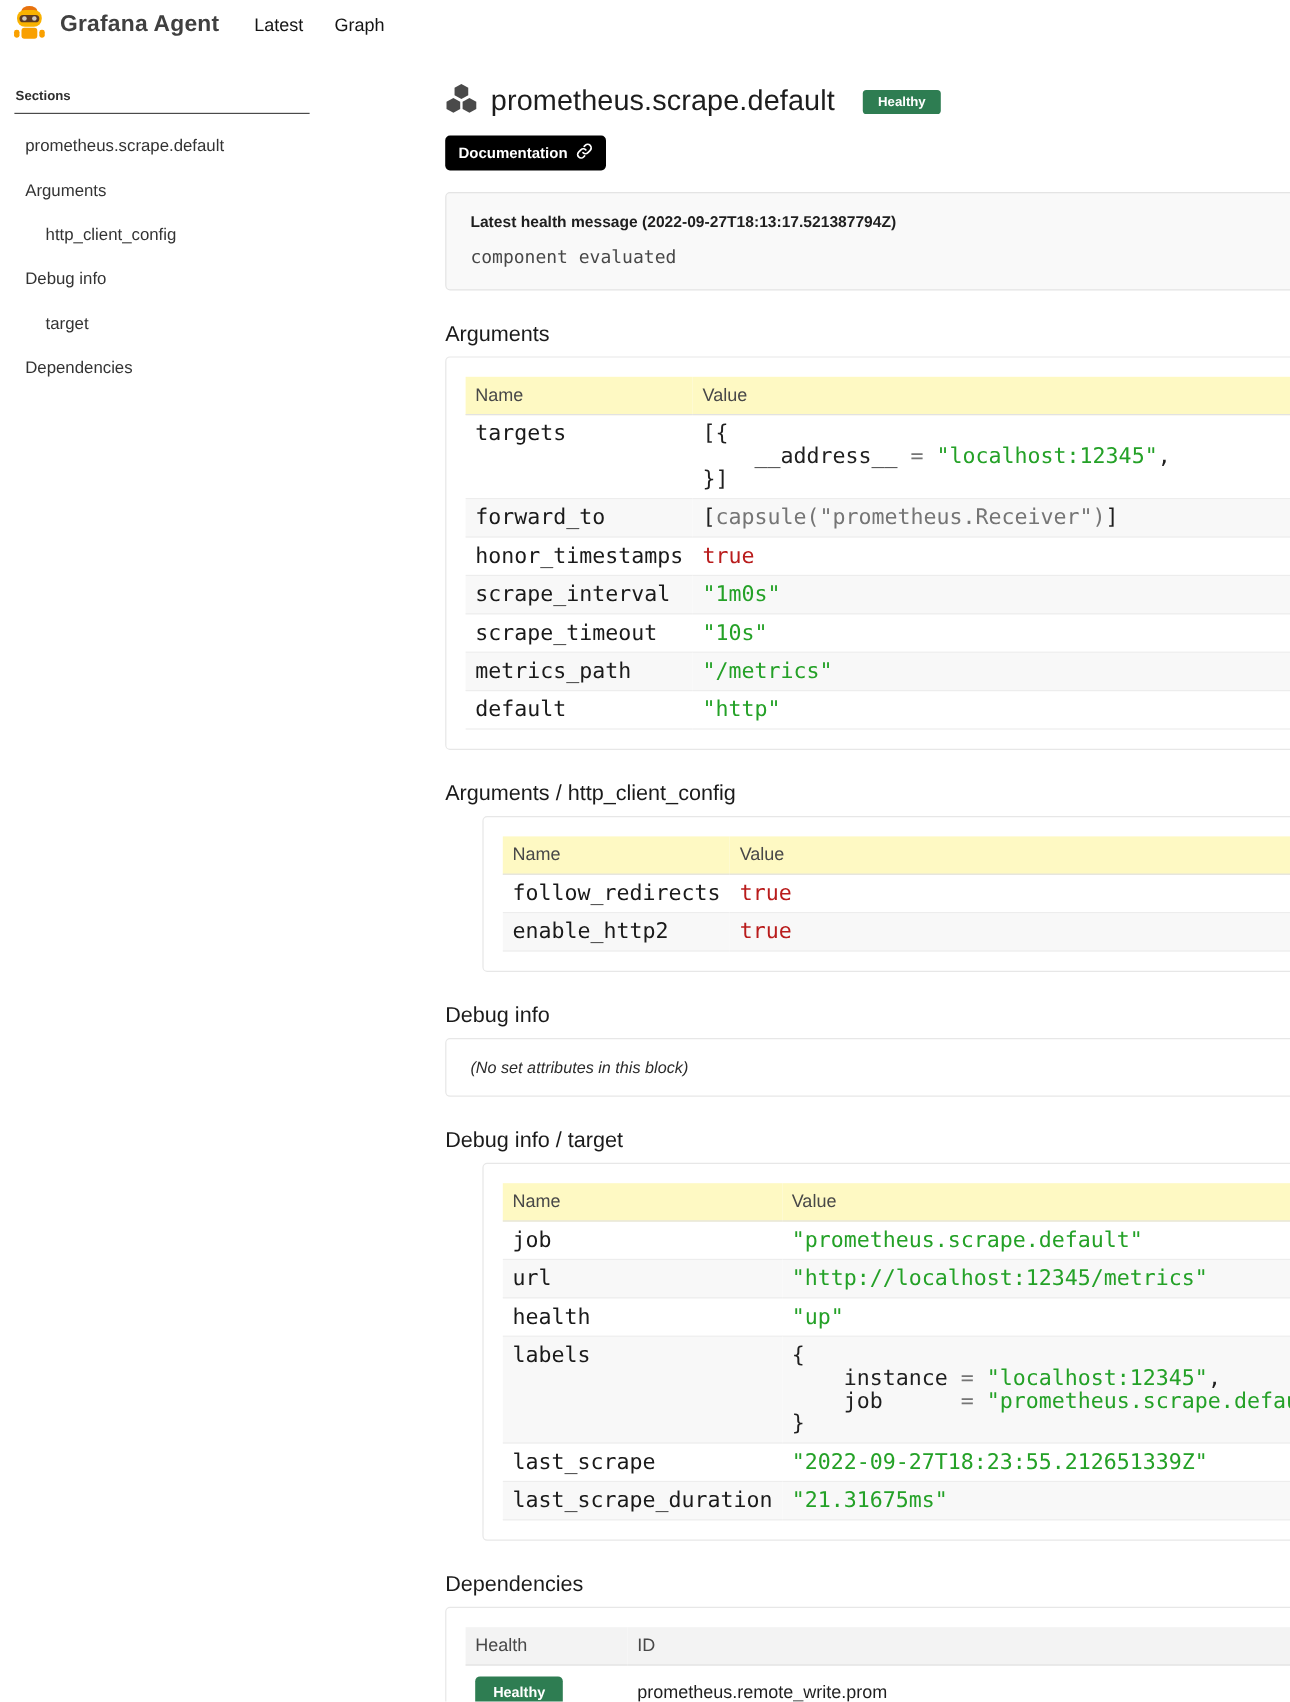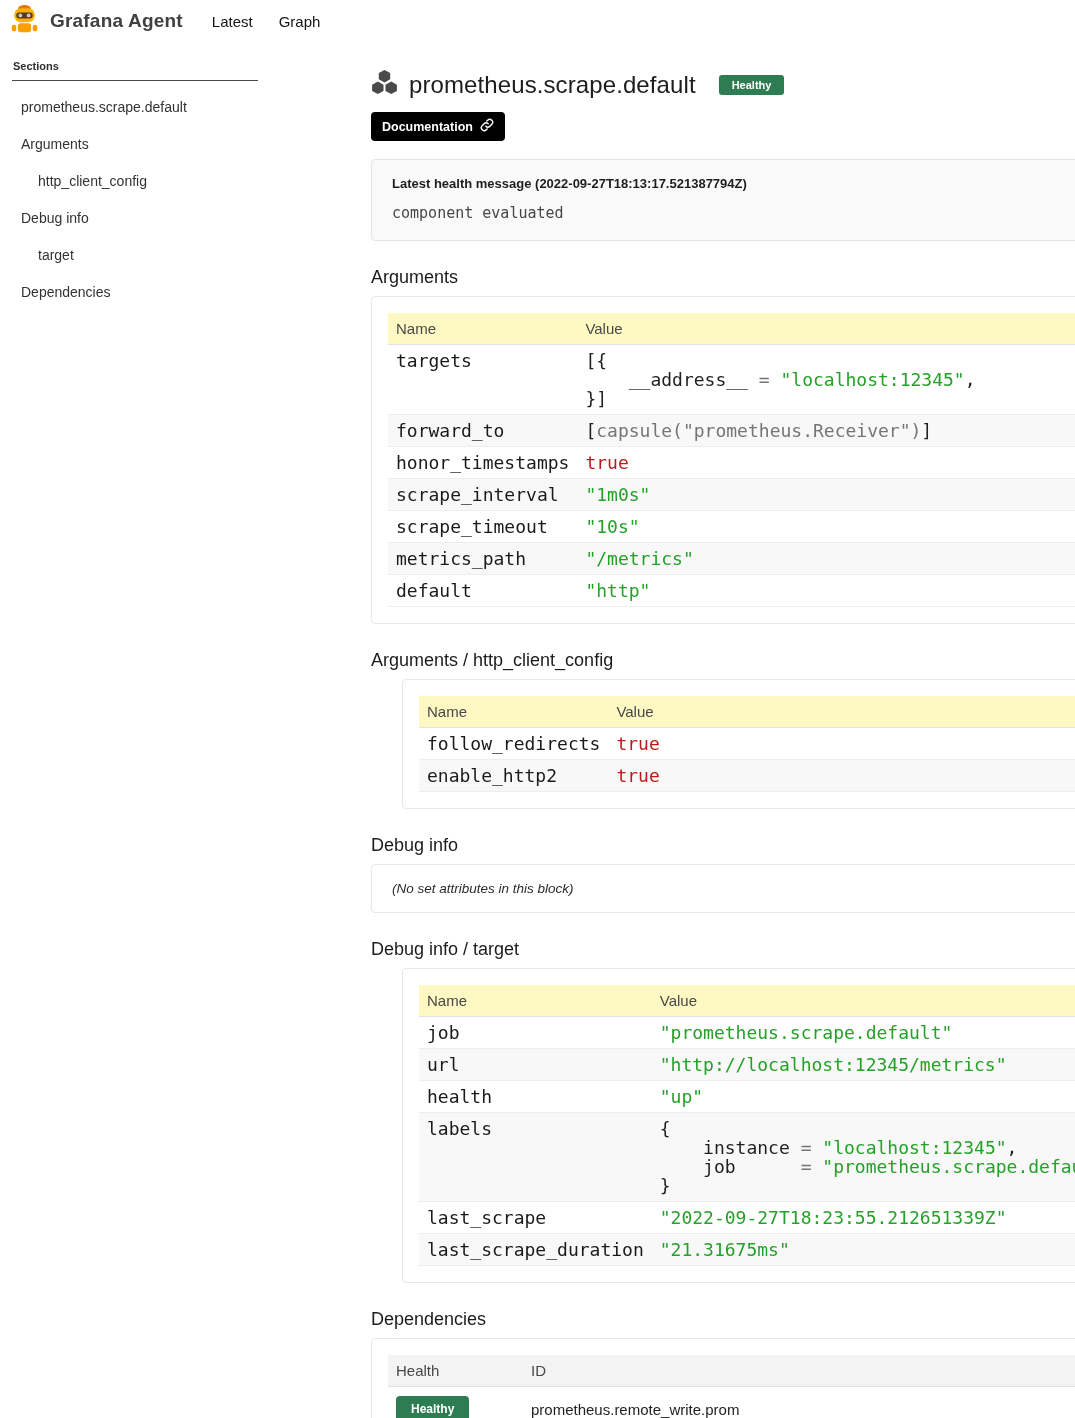--- a/index.html
+++ b/index.html
@@ -33,21 +33,21 @@
     padding: 8px 13px;
     font-size: 15px;
     color: #141414;
     text-decoration: none;
     cursor: pointer;
   }
 
   
   .sidebar {
     position: absolute;
-    top: 42px; left: 0;
+    top: 56px; left: 0;
     width: 262px;
     padding: 12px 0 0 12px;
   }
   .sidebar-title {
     font-size: 11px;
     font-weight: 700;
     color: #2e2e2e;
     margin: 6px 0 8px 1px;
   }
   .sidebar hr {

